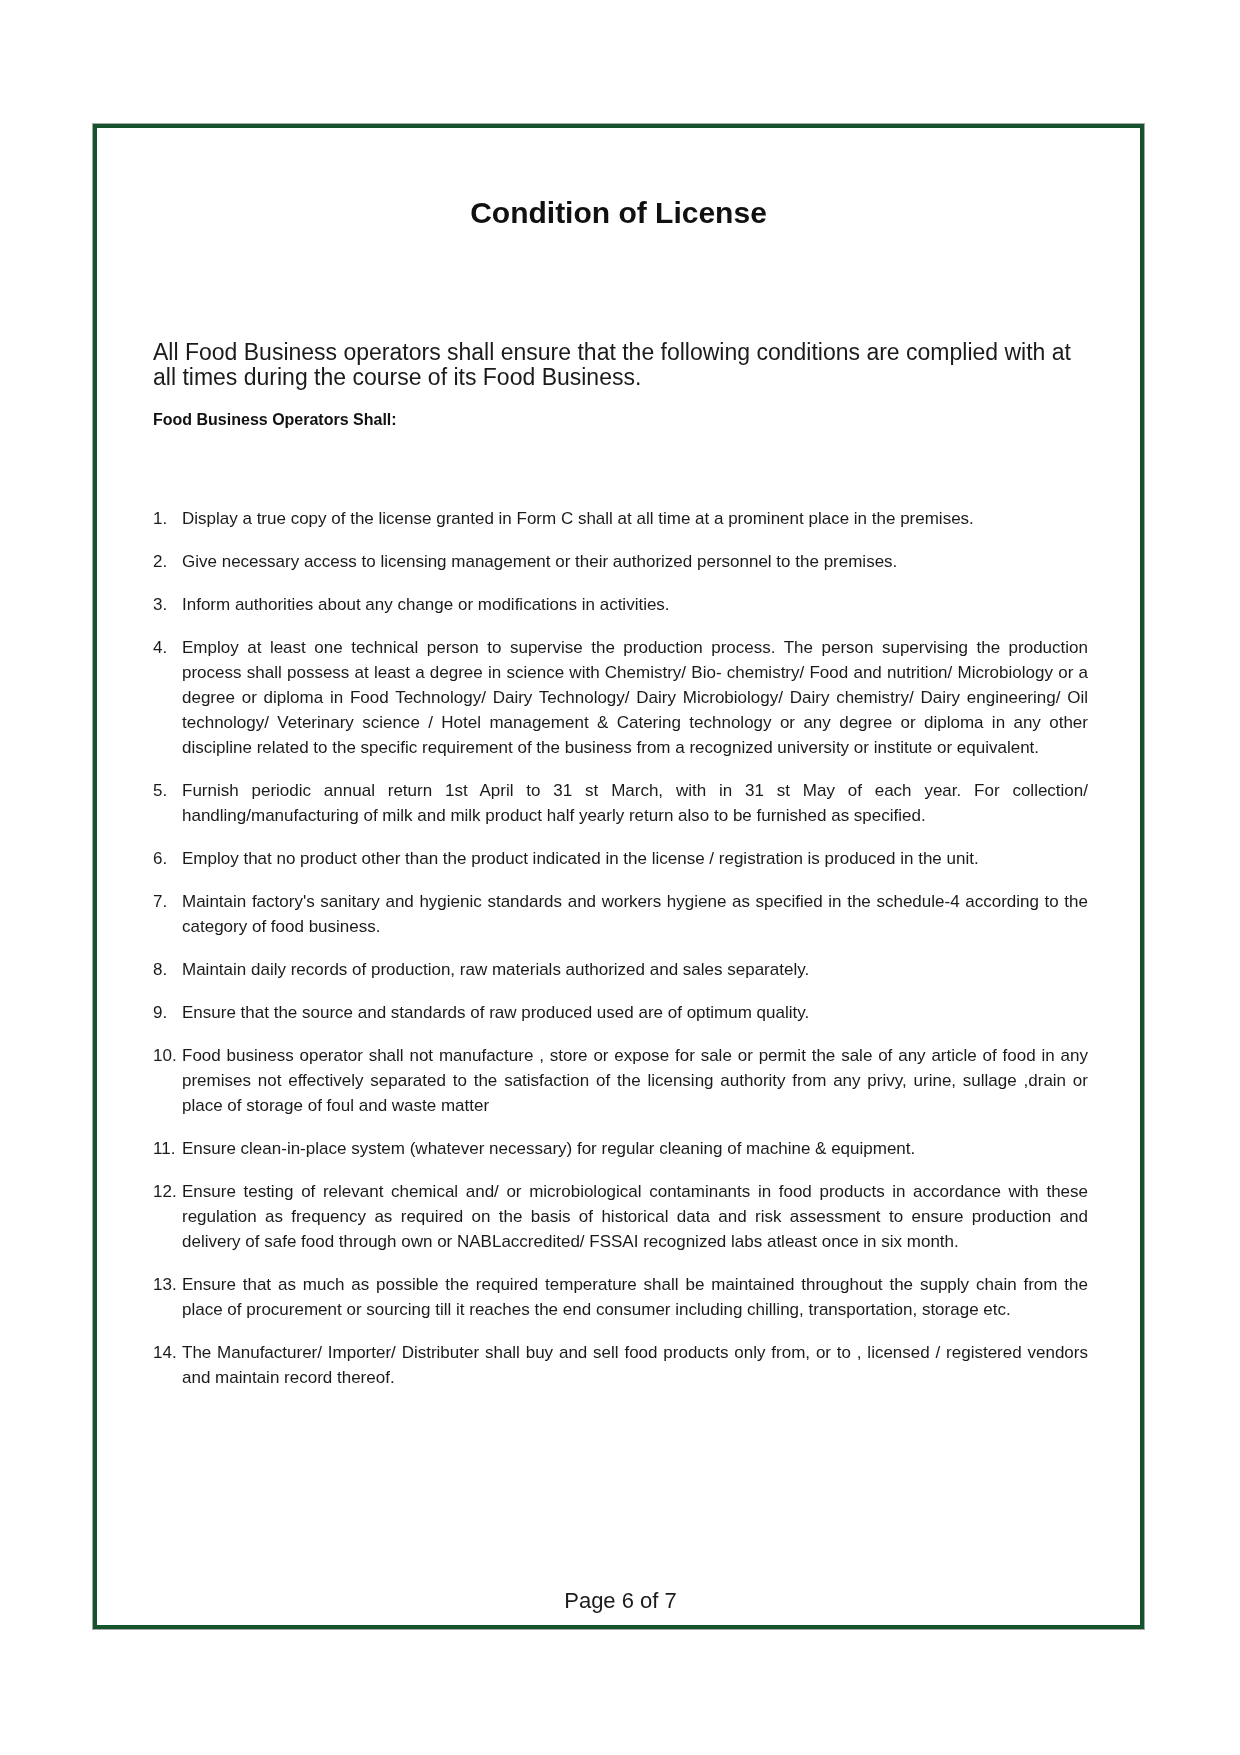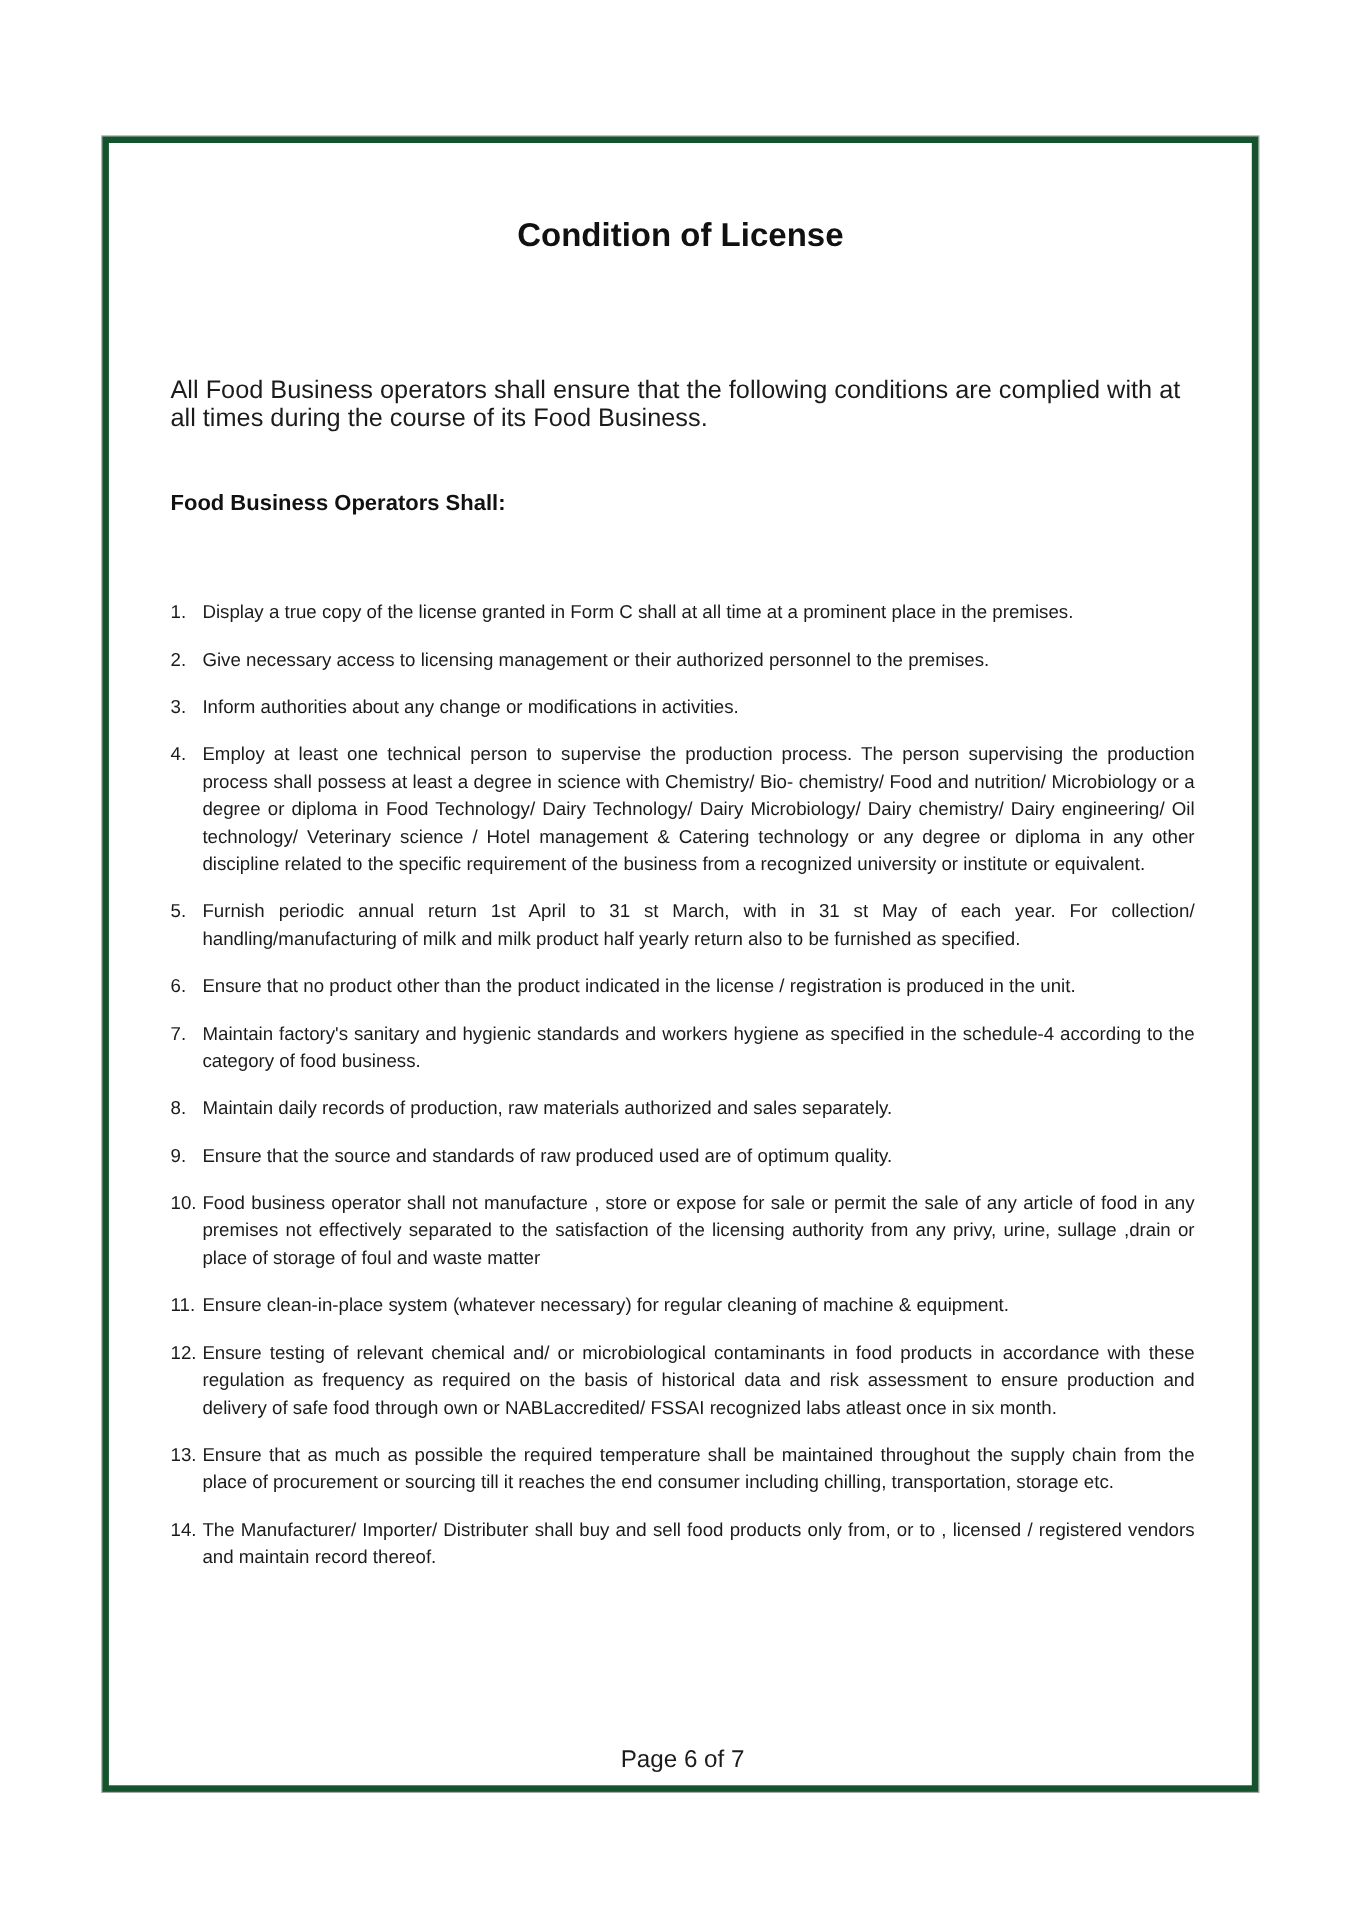--- a/index.html
+++ b/index.html
@@ -12,39 +12,39 @@
     color: #1b1b1b;
     -webkit-font-smoothing: antialiased;
   }
   .page {
     position: absolute;
     left: 93px;
     top: 124px;
     width: 1051px;
     height: 1505px;
     background: #ffffff;
-    border: 6px solid #14532d;
+    border: 4px solid #14532d;
     box-shadow: 0 0 0 1px #a8a8a8;
   }
   .title {
     margin-top: 66px;
     text-align: center;
     font-size: 30px;
     line-height: 38px;
     font-weight: 700;
     color: #111111;
   }
   .intro {
     margin: 108px 52px 0 56px;
     font-size: 23px;
     line-height: 25px;
   }
   .section-heading {
-    margin: 52px 52px 0 56px;
-    font-size: 20px;
+    margin: 16px 52px 0 56px;
+    font-size: 16px;
     line-height: 28px;
     font-weight: 700;
     color: #111111;
   }
   .conditions {
     margin-top: 72px;
     padding-left: 56px;
     padding-right: 52px;
     list-style: none;
     counter-reset: cond;
@@ -83,21 +83,21 @@
   <p class="intro">All Food Business operators shall ensure that the following conditions are complied with at all times during the course of its Food Business.</p>
 
   <h2 class="section-heading">Food Business Operators Shall:</h2>
 
   <ol class="conditions">
       <li>Display a true copy of the license granted in Form C shall at all time at a prominent place in the premises.</li>
       <li>Give necessary access to licensing management or their authorized personnel to the premises.</li>
       <li>Inform authorities about any change or modifications in activities.</li>
       <li>Employ at least one technical person to supervise the production process. The person supervising the production process shall possess at least a degree in science with Chemistry/ Bio- chemistry/ Food and nutrition/ Microbiology or a degree or diploma in Food Technology/ Dairy Technology/ Dairy Microbiology/ Dairy chemistry/ Dairy engineering/ Oil technology/ Veterinary science / Hotel management &amp; Catering technology or any degree or diploma in any other discipline related to the specific requirement of the business from a recognized university or institute or equivalent.</li>
       <li>Furnish periodic annual return 1st April to 31 st March, with in 31 st May of each year. For collection/ handling/manufacturing of milk and milk product half yearly return also to be furnished as specified.</li>
-      <li>Ensure that no product other than the product indicated in the license / registration is produced in the unit.</li>
+      <li>Employ that no product other than the product indicated in the license / registration is produced in the unit.</li>
       <li>Maintain factory's sanitary and hygienic standards and workers hygiene as specified in the schedule-4 according to the category of food business.</li>
       <li>Maintain daily records of production, raw materials authorized and sales separately.</li>
       <li>Ensure that the source and standards of raw produced used are of optimum quality.</li>
       <li>Food business operator shall not manufacture , store or expose for sale or permit the sale of any article of food in any premises not effectively separated to the satisfaction of the licensing authority from any privy, urine, sullage ,drain or place of storage of foul and waste matter</li>
       <li>Ensure clean-in-place system (whatever necessary) for regular cleaning of machine &amp; equipment.</li>
       <li>Ensure testing of relevant chemical and/ or microbiological contaminants in food products in accordance with these regulation as frequency as required on the basis of historical data and risk assessment to ensure production and delivery of safe food through own or NABLaccredited/ FSSAI recognized labs atleast once in six month.</li>
       <li>Ensure that as much as possible the required temperature shall be maintained throughout the supply chain from the place of procurement or sourcing till it reaches the end consumer including chilling, transportation, storage etc.</li>
       <li>The Manufacturer/ Importer/ Distributer shall buy and sell food products only from, or to , licensed / registered vendors and maintain record thereof.</li>
     </ol>
 

